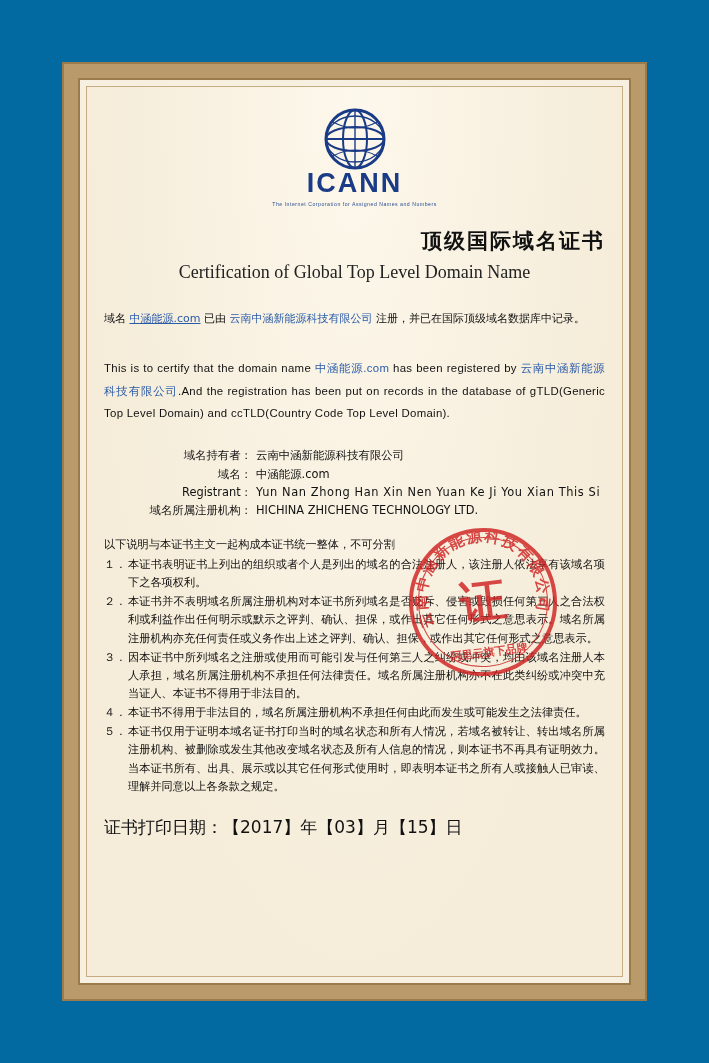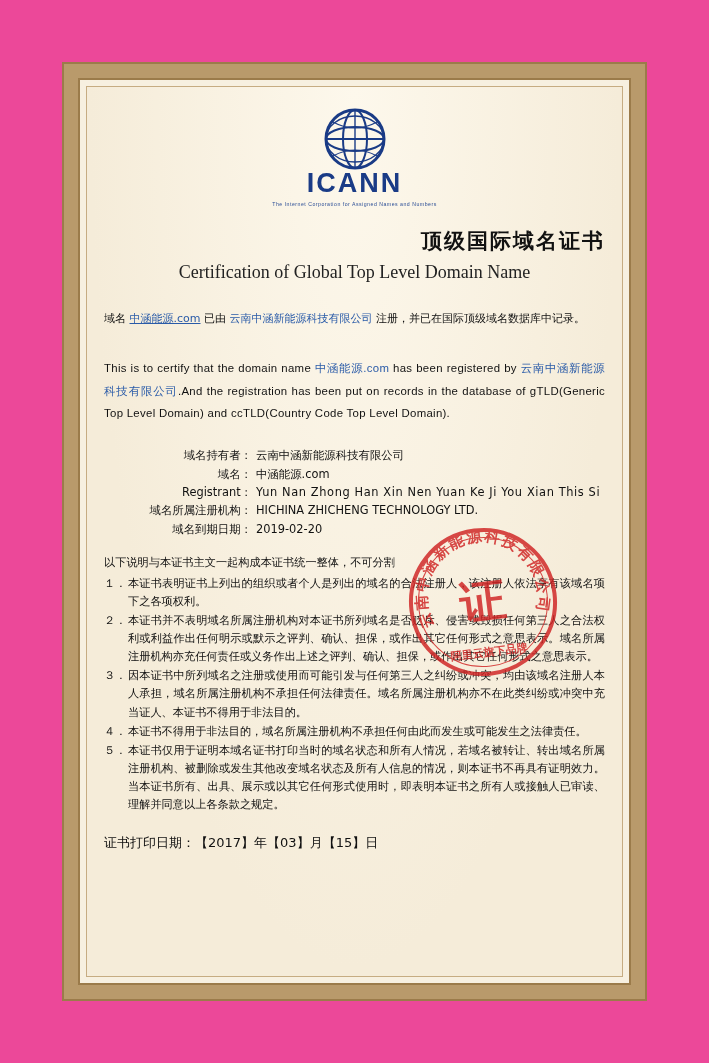--- a/index.html
+++ b/index.html
@@ -11,21 +11,21 @@
     width: 709px;
     height: 1063px;
     font-family: "Liberation Sans", sans-serif;
     overflow: hidden;
   }
 
   .page {
     position: relative;
     width: 709px;
     height: 1063px;
-    background: #ec4899;
+    background: #0369a1;
   }
 
   
   .cert-frame {
     position: absolute;
     left: 62px;
     top: 62px;
     width: 585px;
     height: 939px;
     background: #f3ead4;
@@ -185,21 +185,21 @@
     width: 24px;
   }
   .clause .txt {
     flex: 1 1 auto;
     text-align: justify;
   }
 
   .printdate {
     margin-top: 20px;
     font-family: "DejaVu Sans", sans-serif;
-    font-size: 13px;
+    font-size: 17px;
     color: #111;
   }
 
   
   .seal {
     position: absolute;
     left: 345px;
     top: 464px;
     width: 148px;
     height: 148px;
@@ -300,23 +300,20 @@
           <span class="lbl">域名持有者：</span><span class="val">云南中涵新能源科技有限公司</span>
         </div>
         <div class="row">
           <span class="lbl">域名：</span><span class="val">中涵能源.com</span>
         </div>
         <div class="row en">
           <span class="lbl">Registrant：</span><span class="val">Yun Nan Zhong Han Xin Nen Yuan Ke Ji You Xian This Si</span>
         </div>
         <div class="row">
           <span class="lbl">域名所属注册机构：</span><span class="val">HICHINA ZHICHENG TECHNOLOGY LTD.</span>
-        </div>
-        <div class="row">
-          <span class="lbl">域名到期日期：</span><span class="val">2019-02-20</span>
         </div>
       </div>
 
       <div class="clauses">
         <div class="lead">以下说明与本证书主文一起构成本证书统一整体，不可分割</div>
         <div class="clause">
           <span class="num">１．</span>
           <span class="txt">本证书表明证书上列出的组织或者个人是列出的域名的合法注册人，该注册人依法享有该域名项下之各项权利。</span>
         </div>
         <div class="clause">

